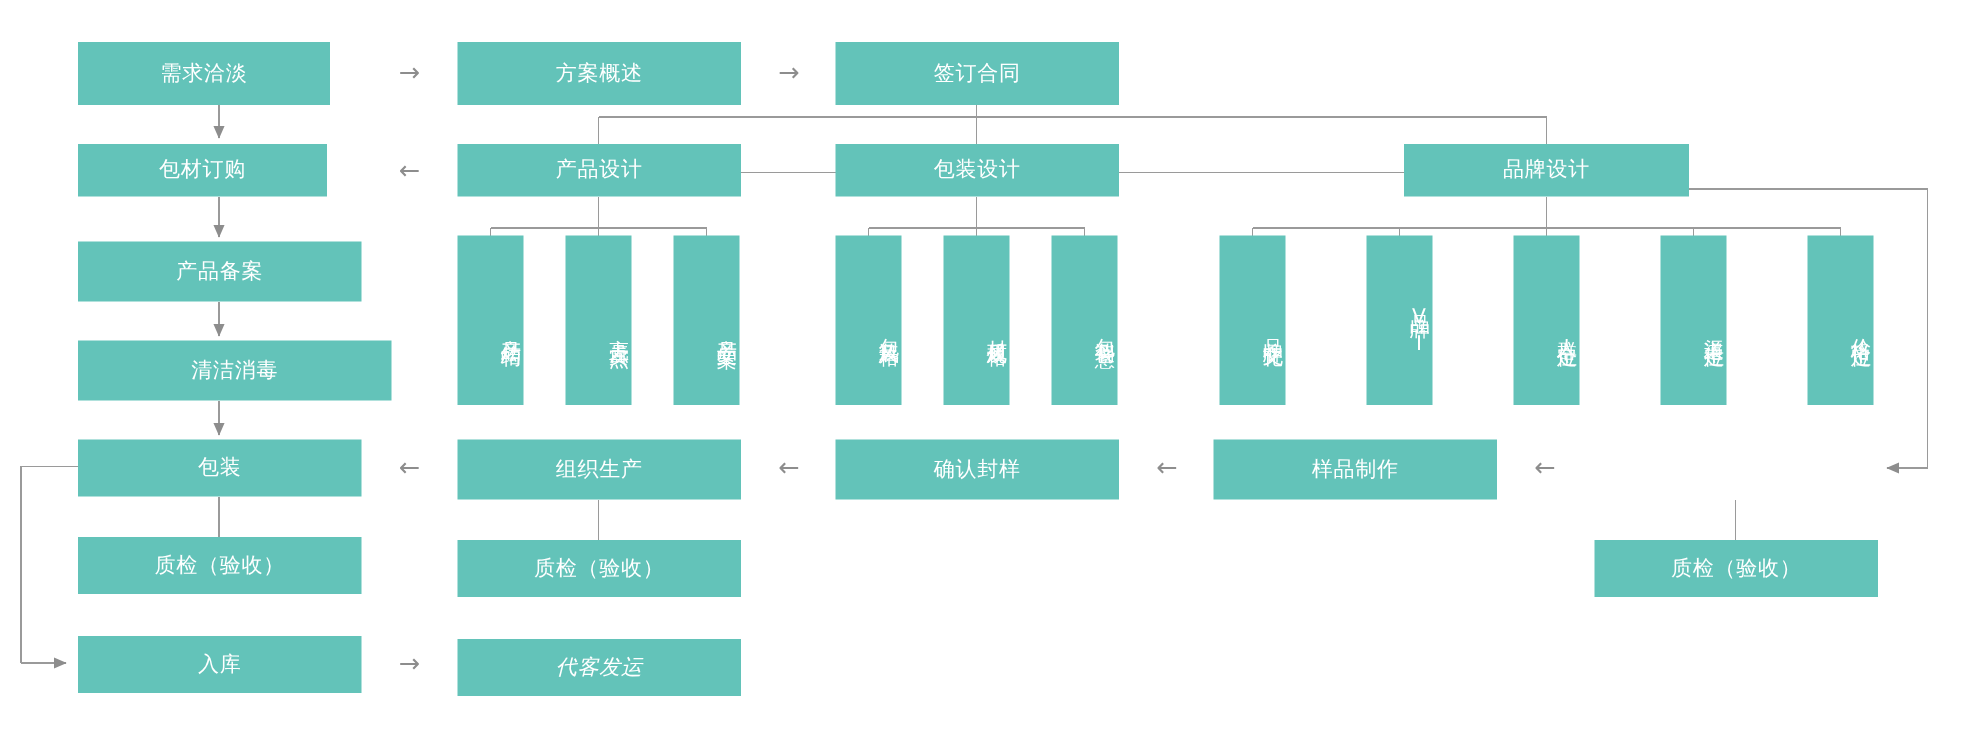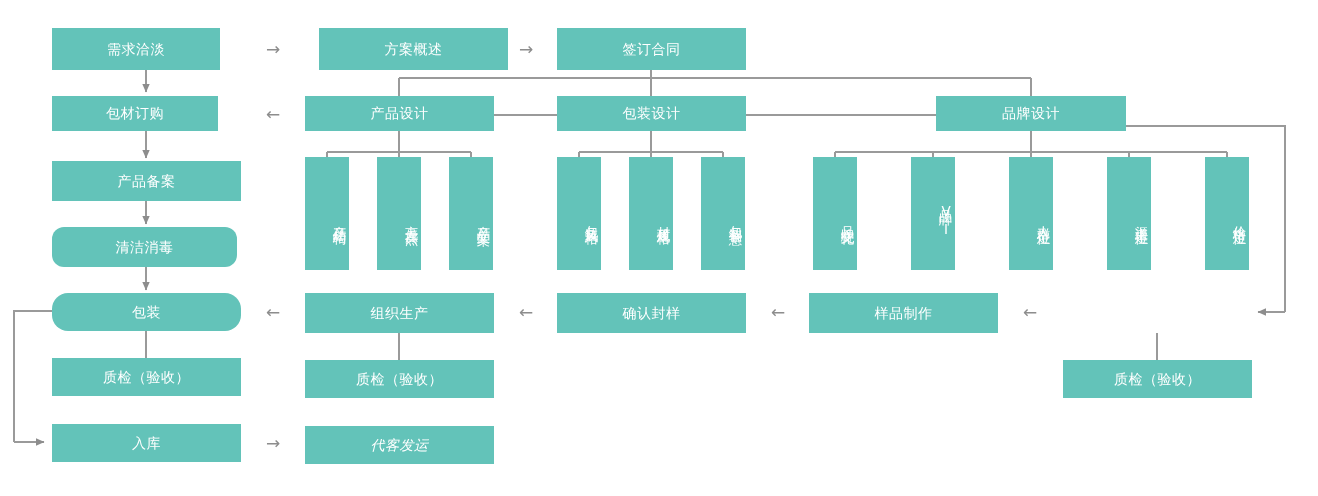--- a/index.html
+++ b/index.html
@@ -117,21 +117,21 @@
       <path d="M146,267 L146,290" marker-end="url(#ah)"></path>
     </g>
   </svg>
 
   <div class="node" style="left:52px; top:28px; width:168px; height:42px;">
     <span>需求洽淡</span>
   </div>
   <div class="arrow" style="left:252px; top:38px; width:42px; height:22px;">
     <span>→</span>
   </div>
-  <div class="node" style="left:319px; top:28px; width:189px; height:42px;">
+  <div class="node" style="left:305px; top:28px; width:189px; height:42px;">
     <span>方案概述</span>
   </div>
   <div class="arrow" style="left:505px; top:38px; width:42px; height:22px;">
     <span>→</span>
   </div>
   <div class="node" style="left:557px; top:28px; width:189px; height:42px;">
     <span>签订合同</span>
   </div>
 
   <div class="node" style="left:52px; top:96px; width:166px; height:35px;">
@@ -182,25 +182,25 @@
   <div class="node vert" style="left:1107px; top:157px; width:44px; height:113px;">
     <span>渠道定位</span>
   </div>
   <div class="node vert" style="left:1205px; top:157px; width:44px; height:113px;">
     <span>价格定位</span>
   </div>
 
   <div class="node" style="left:52px; top:161px; width:189px; height:40px;">
     <span>产品备案</span>
   </div>
-  <div class="node" style="left:52px; top:227px; width:185px; height:40px;border-radius:12px;">
+  <div class="node" style="left:52px; top:227px; width:209px; height:40px;">
     <span>清洁消毒</span>
   </div>
 
-  <div class="node" style="left:52px; top:293px; width:189px; height:38px;border-radius:16px;">
+  <div class="node" style="left:52px; top:293px; width:189px; height:38px;">
     <span>包装</span>
   </div>
   <div class="arrow" style="left:252px; top:301px; width:42px; height:22px;">
     <span>←</span>
   </div>
   <div class="node" style="left:305px; top:293px; width:189px; height:40px;">
     <span>组织生产</span>
   </div>
   <div class="arrow" style="left:505px; top:301px; width:42px; height:22px;">
     <span>←</span>

